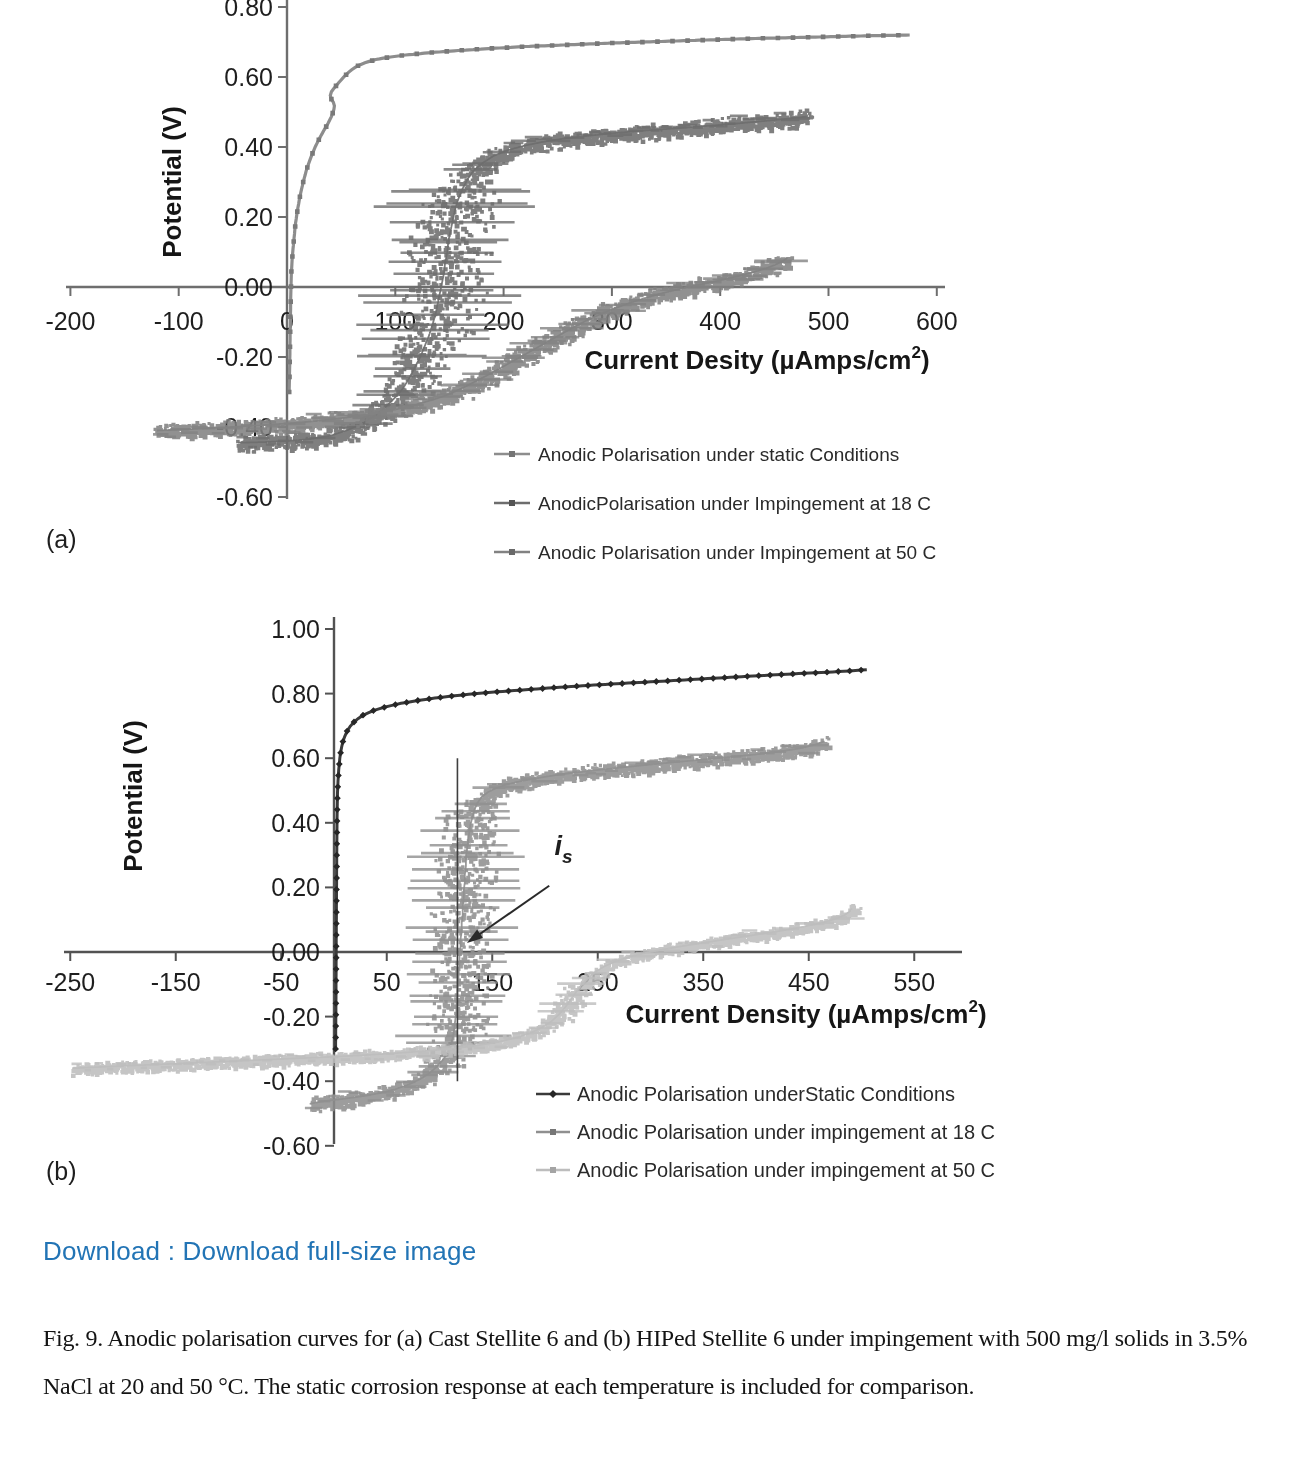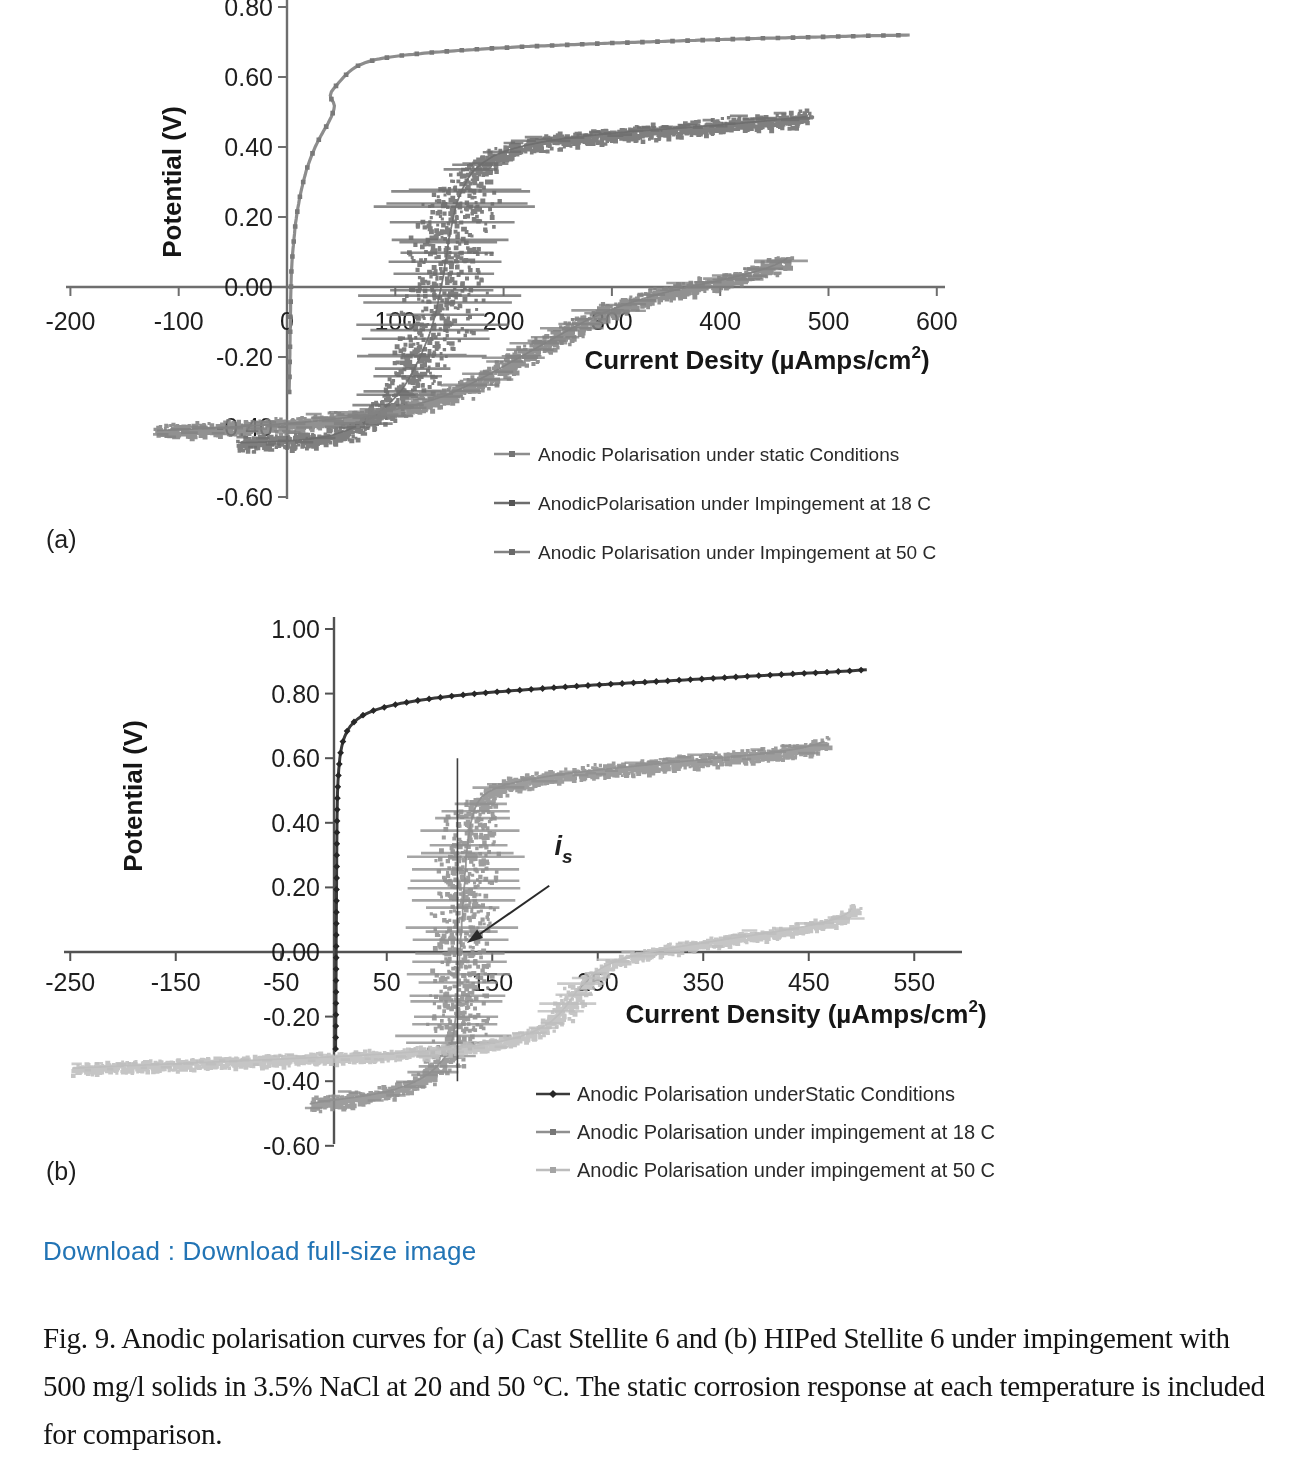--- a/index.html
+++ b/index.html
@@ -13,21 +13,21 @@
   svg text.axis-title{font-size:26px;font-weight:bold;fill:#161616;}
   svg text.legend-text{fill:#2a2a2a;}
   svg text.panel{font-size:25px;fill:#1e1e1e;}
   a.dl{
     position:absolute;left:43px;top:1236px;font-size:26px;color:#2274b5;
     text-decoration:none;cursor:pointer;letter-spacing:0.2px;
   }
   p.caption{
     position:absolute;left:43px;top:1314px;width:1228px;margin:0;
     font-family:"Liberation Serif","DejaVu Serif",serif;
-    font-size:29px;line-height:48px;color:#141414;letter-spacing:-0.3px;
+    font-size:24px;line-height:48px;color:#141414;letter-spacing:-0.3px;
   }
 </style>
 </head>
 <body>
 
 <svg id="charts-svg" width="1292" height="1210" xmlns="http://www.w3.org/2000/svg">
     <g>
       <line x1="66" y1="287" x2="945" y2="287" stroke="#6e6e6e" stroke-width="2.4"></line>
       <line x1="287" y1="-45" x2="287" y2="499" stroke="#6e6e6e" stroke-width="2.4"></line>
       <line x1="70.4" y1="287" x2="70.4" y2="296" stroke="#6e6e6e" stroke-width="2"></line>

